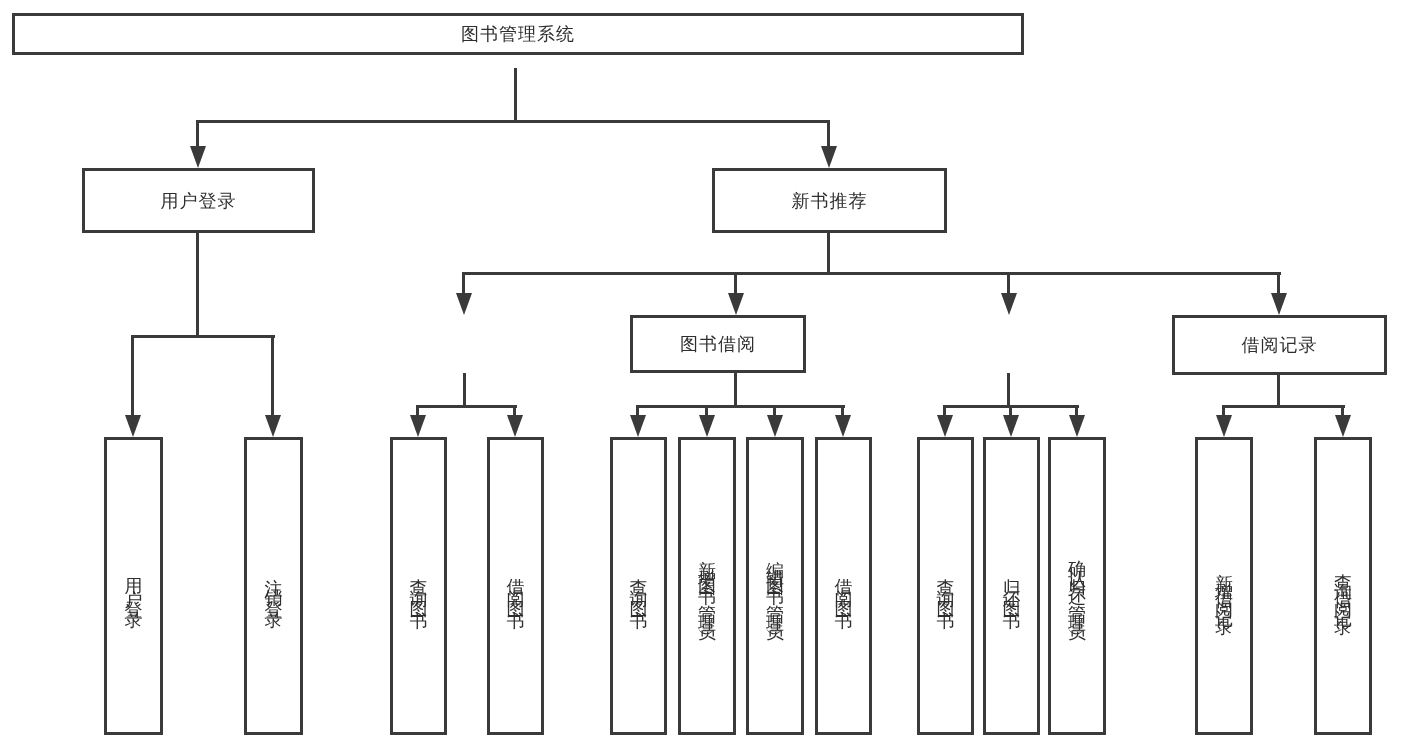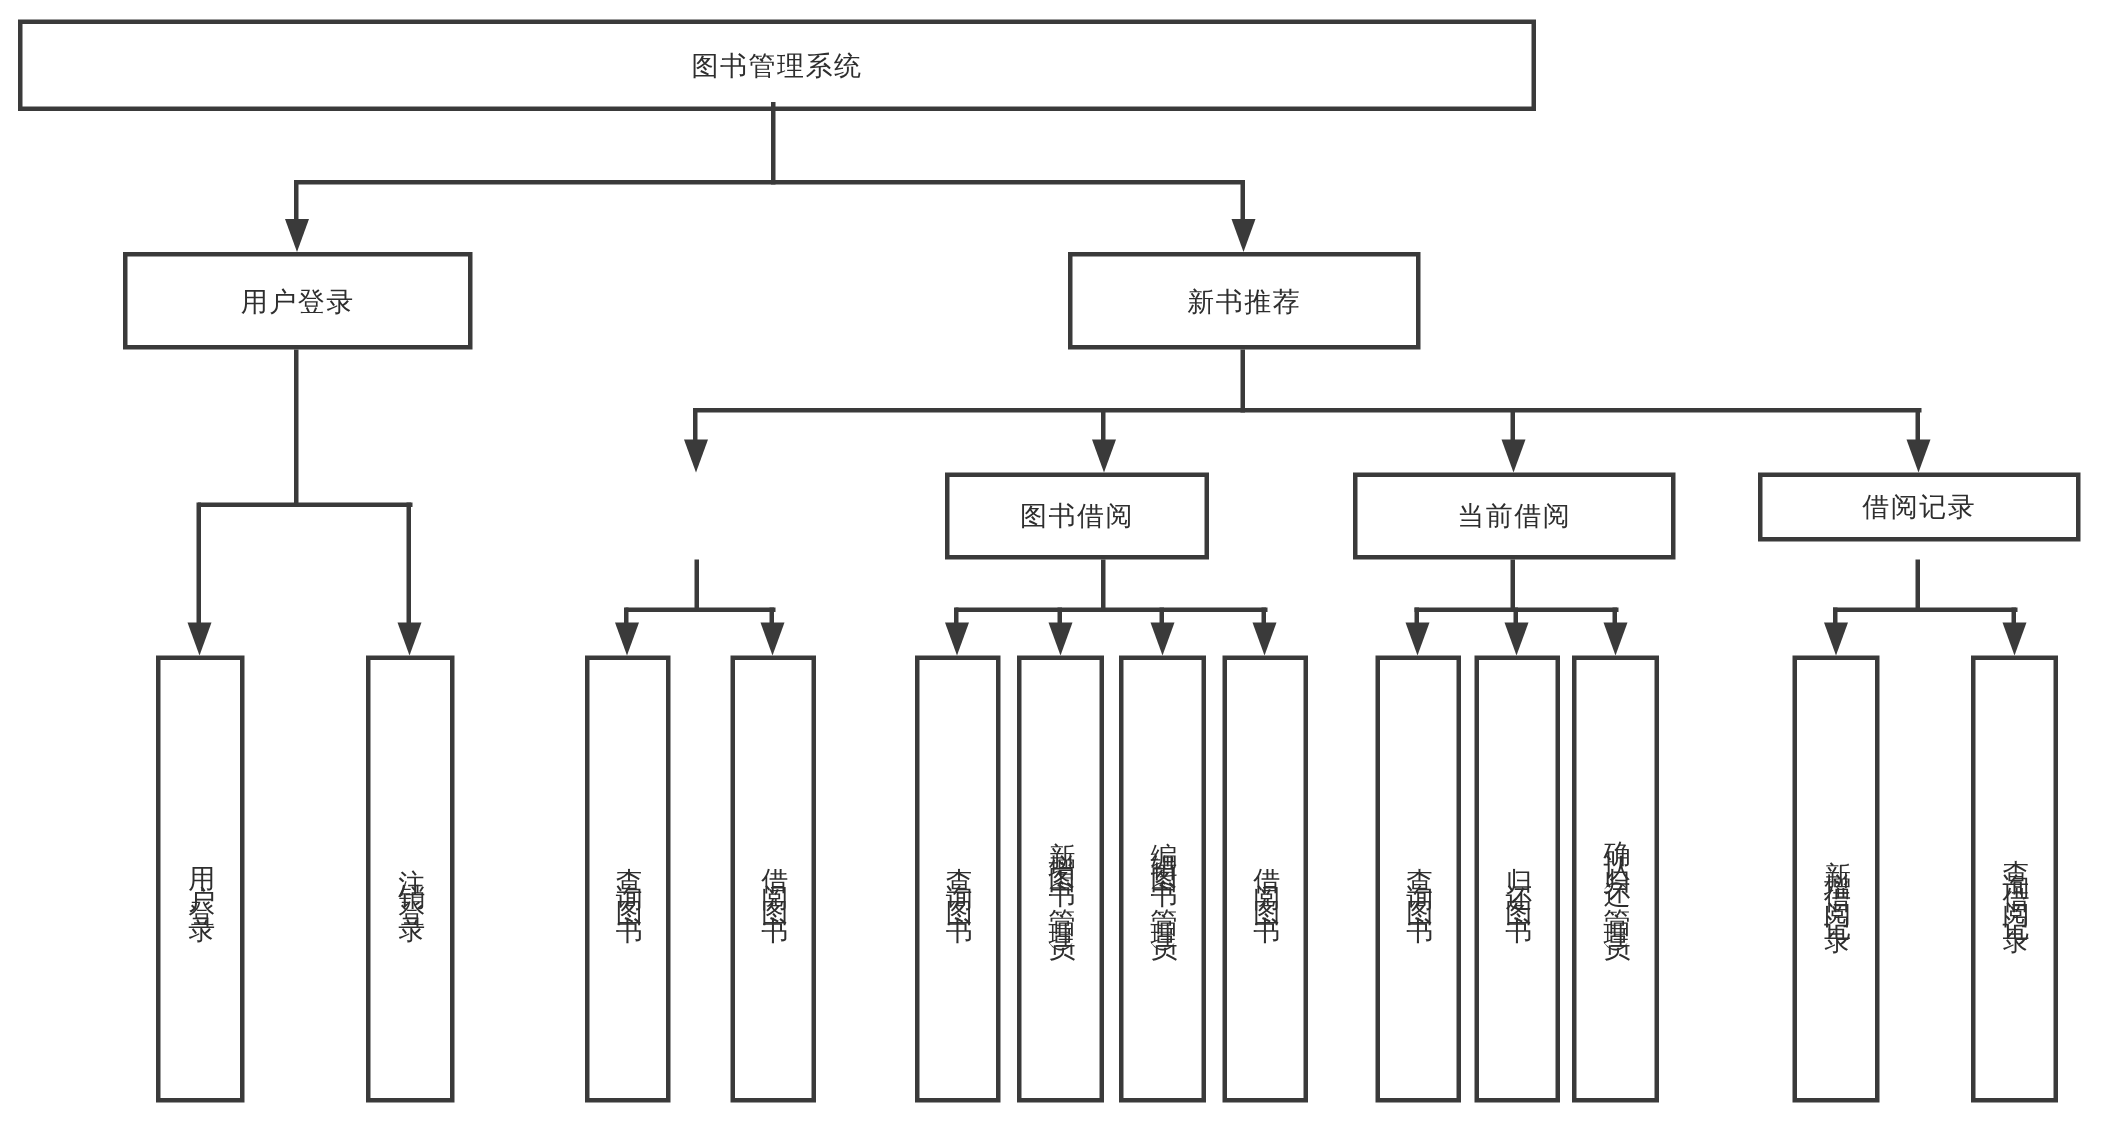--- a/index.html
+++ b/index.html
@@ -55,38 +55,35 @@
     letter-spacing: 0.5px;
     z-index: 5;
     white-space: nowrap;
   }
 </style>
 </head>
 <body>
 
 <div class="canvas">
 
-  <div class="box hbox" style="left:12px; top:13px; width:1012px; height:61px;">
+  <div class="box hbox" style="left:12px; top:13px; width:1012px; height:42px;">
     <span>图书管理系统</span>
   </div>
 
   <div class="box hbox" style="left:82px; top:168px; width:233px; height:65px;">
     <span>用户登录</span>
   </div>
   <div class="box hbox" style="left:712px; top:168px; width:235px; height:65px;">
     <span>新书推荐</span>
   </div>
 
   <div class="box hbox" style="left:630px; top:315px; width:176px; height:58px;">
     <span>图书借阅</span>
   </div>
-  <div class="box hbox" style="left:902px; top:315px; width:215px; height:58px;">
-    <span>当前借阅</span>
-  </div>
-  <div class="box hbox" style="left:1172px; top:315px; width:215px; height:46px;">
+  <div class="box hbox" style="left:1172px; top:315px; width:215px; height:60px;">
     <span>借阅记录</span>
   </div>
 
   <div class="box vbox" style="left:104px; top:437px; width:59px; height:298px;">
     <span>用户登录</span>
   </div>
   <div class="box vbox" style="left:244px; top:437px; width:59px; height:298px;">
     <span>注销登录</span>
   </div>
 

